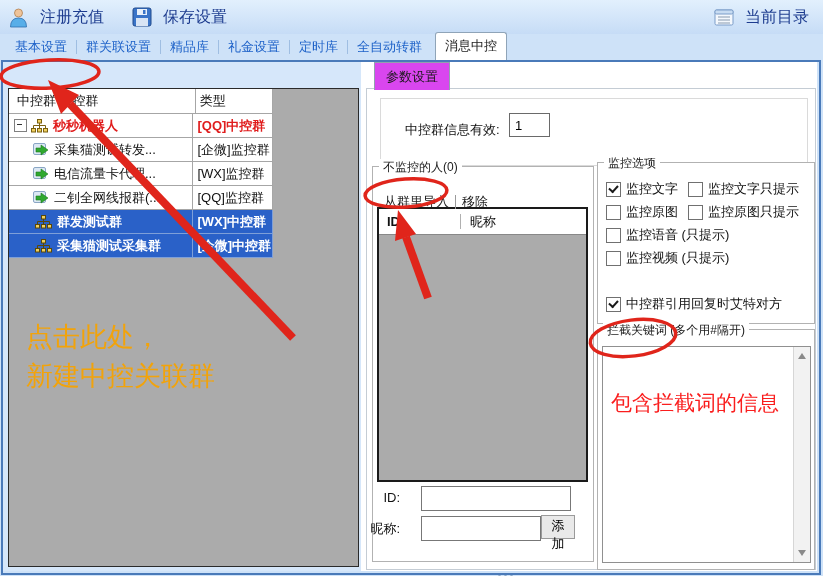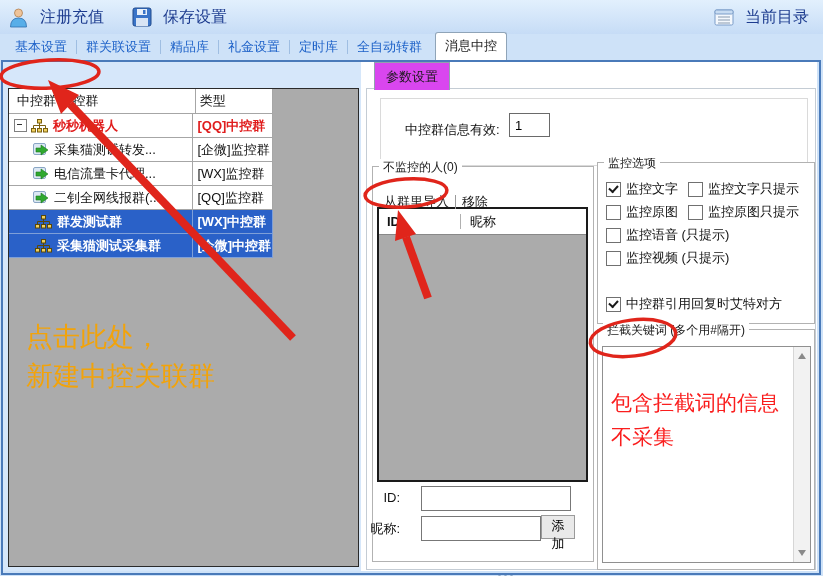--- a/index.html
+++ b/index.html
@@ -308,21 +308,20 @@
     <span>拦截关键词</span> <span>(多个用#隔开)</span>
   </span>
   <div class="kwtext">
     <div class="kwsb">
       <i class="sbarrow up"></i>
       <i class="sbarrow dn"></i>
     </div>
   </div>
   <div class="red-note">
     <div>包含拦截词的信息</div>
-    <div>不采集</div>
   </div>
 
   <div class="frame"></div>
   <div class="bstrip"></div>
   <div class="splitdots">
       <i></i>
       <i></i>
       <i></i>
     </div>
 

